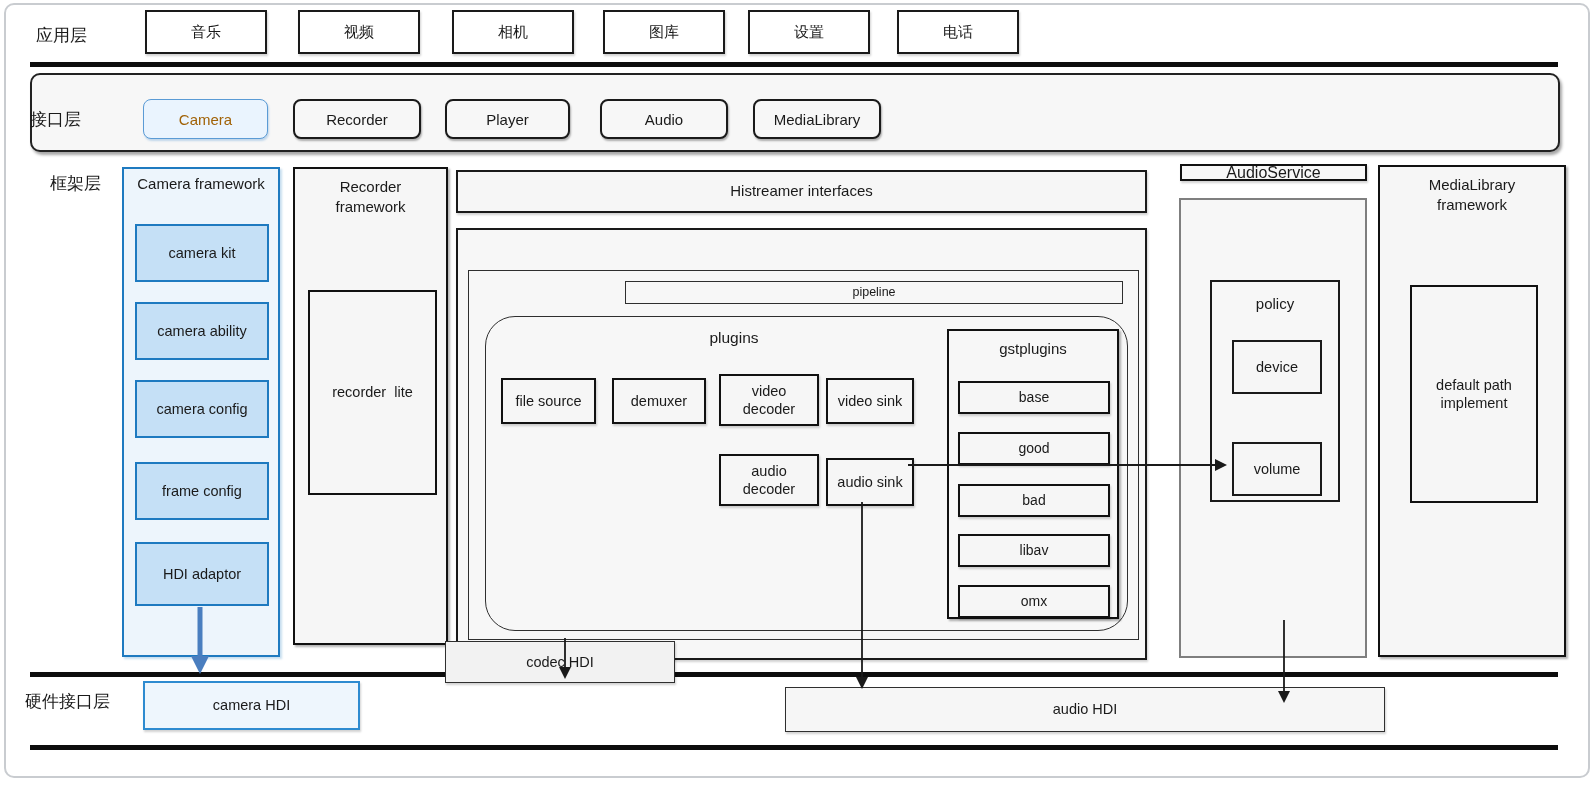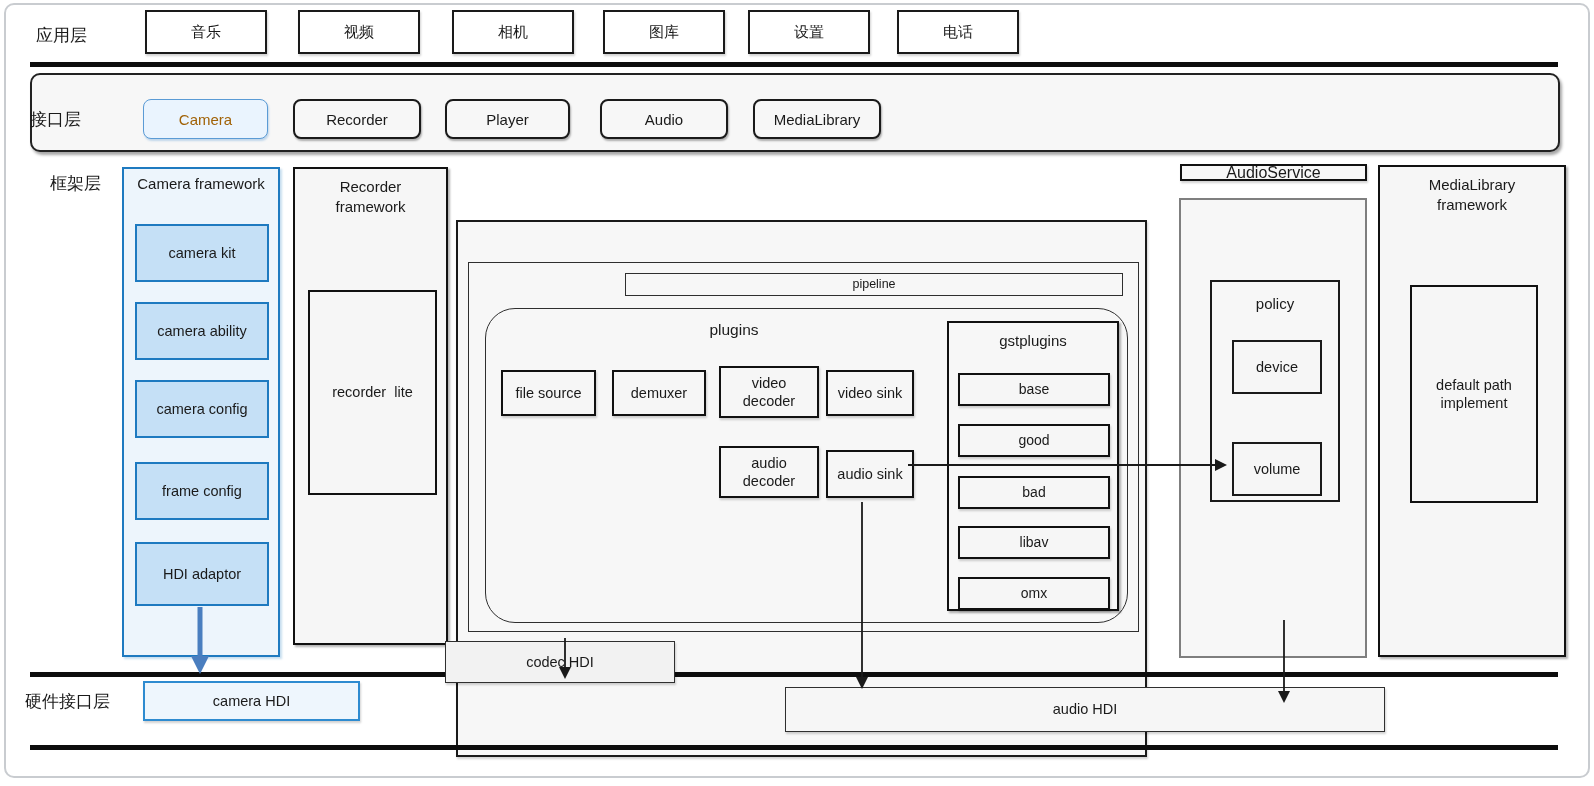--- a/index.html
+++ b/index.html
@@ -81,22 +81,23 @@
     <div class="cam-mod" style="top:211px;height:58px;">camera config</div>
     <div class="cam-mod" style="top:293px;height:58px;">frame config</div>
     <div class="cam-mod" style="top:373px;height:64px;">HDI adaptor</div>
   </div>
 
   <div class="container-col bk3 shadow" style="left:293px;top:167px;width:155px;height:478px;">
     <div class="col-title" style="padding:8px 22px 0 22px;">Recorder framework</div>
     <div class="box bk3" style="left:13px;top:121px;width:129px;height:205px;white-space:pre-wrap;">recorder  lite</div>
   </div>
 
+  <div class="box bk2 softshadow" style="left:456px;top:170px;width:691px;height:43px;font-size:15px;">Histreamer interfaces</div>
 
-  <div class="container-col bk2 softshadow" style="left:456px;top:220px;width:691px;height:537px;background:#f7f7f7;">
+  <div class="container-col bk2 softshadow" style="left:456px;top:228px;width:691px;height:432px;background:#f7f7f7;">
 
     <div class="container-col bk1" style="left:10px;top:40px;width:671px;height:370px;background:#f7f7f7;">
 
       <div class="box bk1" style="left:156px;top:10px;width:498px;height:23px;font-size:12.5px;background:#f7f7f7;">pipeline</div>
 
       <div class="container-col bk1" style="left:16px;top:45px;width:643px;height:315px;border-radius:30px;background:#f7f7f7;">
         <div style="position:absolute;left:198px;top:12px;width:100px;text-align:center;font-size:15.5px;">plugins</div>
         <div class="box bk3 softshadow" style="left:15px;top:61px;width:95px;height:46px;">file source</div>
         <div class="box bk3 softshadow" style="left:126px;top:61px;width:94px;height:46px;">demuxer</div>
         <div class="box bk3 softshadow" style="left:233px;top:57px;width:100px;height:52px;padding:0 12px;">video decoder</div>
@@ -125,21 +126,21 @@
     </div>
   </div>
 
   <div class="container-col bk3 shadow" style="left:1378px;top:165px;width:188px;height:492px;">
     <div class="col-title" style="padding:8px 30px 0 30px;">MediaLibrary framework</div>
     <div class="box bk3" style="left:30px;top:118px;width:128px;height:218px;padding:0 10px;">default path implement</div>
   </div>
 
   <div class="hline" style="top:672px;"></div>
   <div class="lbl" style="left:25px;top:690px;">硬件接口层</div>
-  <div class="box softshadow" style="left:143px;top:681px;width:217px;height:40px;border:2px solid #2e8bd0;background:#eef6fd;">camera HDI</div>
+  <div class="box softshadow" style="left:143px;top:681px;width:217px;height:49px;border:2px solid #2e8bd0;background:#eef6fd;">camera HDI</div>
   <div class="box bk1 softshadow" style="left:445px;top:641px;width:230px;height:42px;background:#f2f2f2;">codec HDI</div>
   <div class="box bk1 softshadow" style="left:785px;top:687px;width:600px;height:45px;">audio HDI</div>
   <div class="hline" style="top:745px;"></div>
 
   <svg class="svg-overlay">
     <defs>
       <marker id="ahBlack" markerUnits="userSpaceOnUse" markerWidth="14" markerHeight="12" refX="1" refY="6" orient="auto">
         <path d="M0,0 L12,6 L0,12 z" fill="#1a1a1a"></path>
       </marker>
       <marker id="ahBlue" markerUnits="userSpaceOnUse" markerWidth="20" markerHeight="18" refX="2" refY="9" orient="auto">

